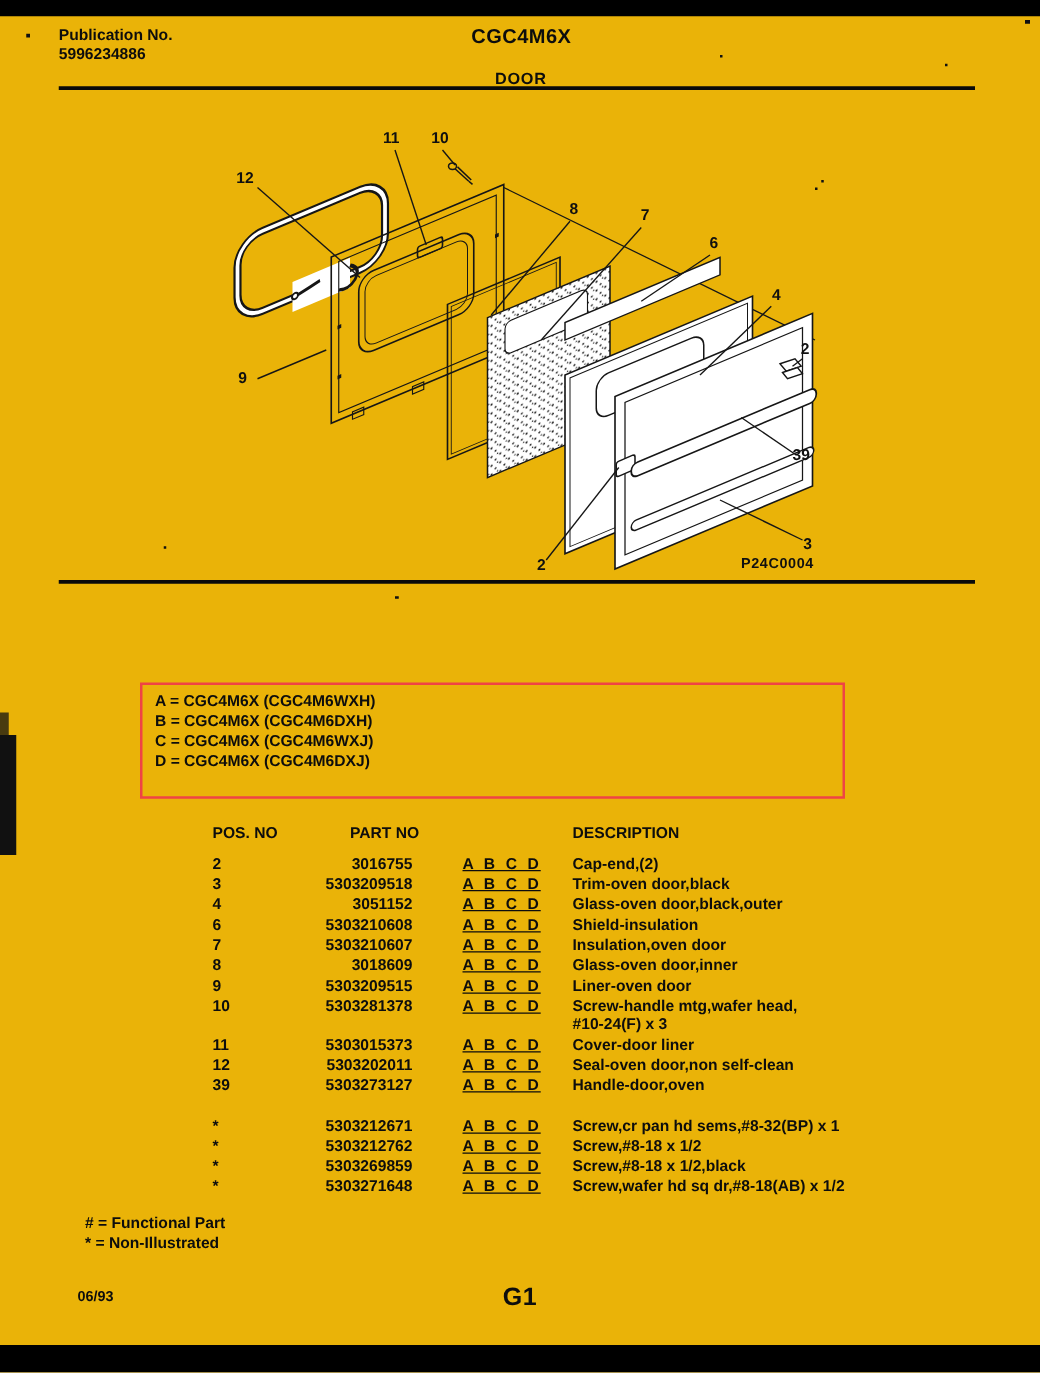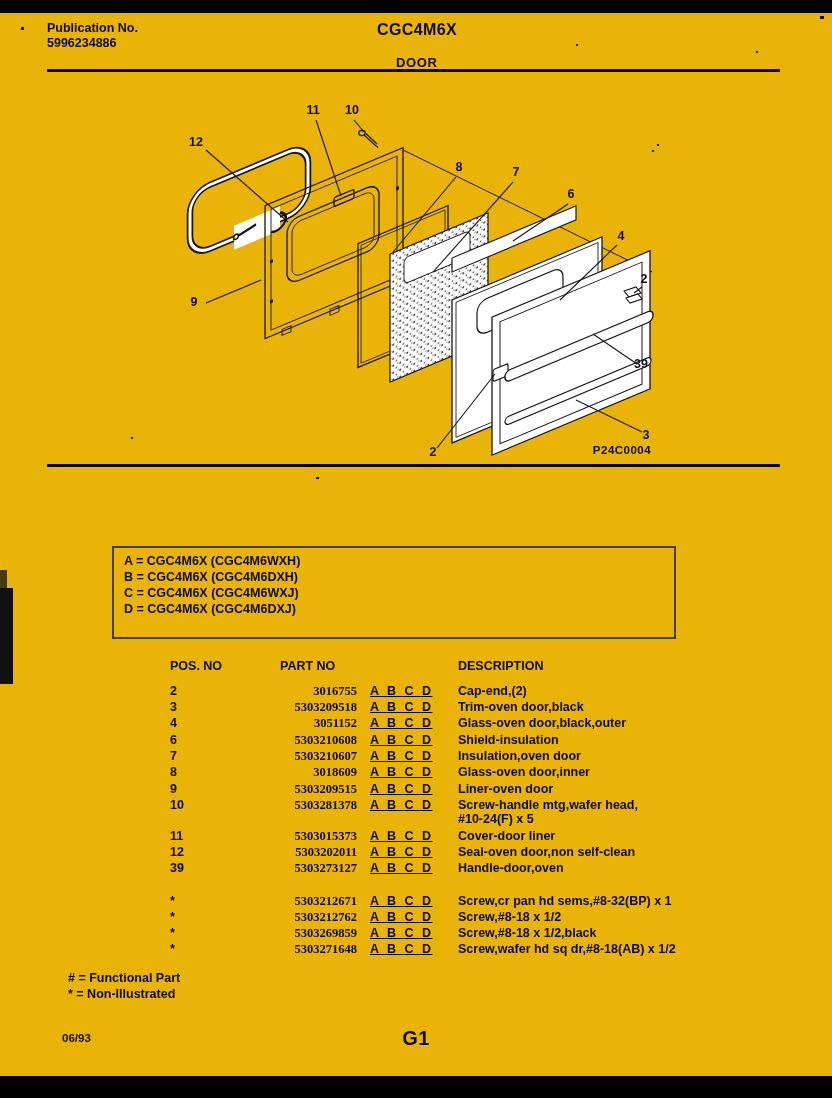--- a/index.html
+++ b/index.html
@@ -8,27 +8,27 @@
     background:#eab308;overflow:hidden;
     font-family:"Liberation Sans",sans-serif;
     color:#0d0d0d;font-weight:700;
   }
   .t{position:absolute;white-space:nowrap;}
   .bar{position:absolute;left:0;width:832px;background:#000;}
   .rule{position:absolute;background:#0a0a0a;}
   .speck{position:absolute;background:#111;}
   .modelbox{
     position:absolute;left:112px;top:546px;width:564px;height:93px;
-    border:2px solid #404040;box-sizing:border-box;
+    border:2px solid #ef4444;box-sizing:border-box;
   }
   .modelbox .line{position:absolute;left:10px;font-size:12.5px;white-space:nowrap;}
   .th{font-size:12.5px;}
   .row{position:absolute;left:0;width:832px;height:17px;font-size:12.5px;}
   .c-pos{position:absolute;left:170px;width:60px;}
-  .c-part{position:absolute;left:252px;width:105px;text-align:right;font-family:Liberation Serif, serif;}
+  .c-part{position:absolute;left:225px;width:105px;text-align:right;}
   .c-models{position:absolute;left:370px;width:80px;letter-spacing:1.5px;word-spacing:2px;text-decoration:underline;}
   .c-desc{position:absolute;left:458px;width:330px;white-space:pre-line;line-height:14px;}
   .legend-line{font-size:12.5px;}
   .diagram-svg{position:absolute;left:0;top:74px;}
   svg text{font-family:"Liberation Sans",sans-serif;font-weight:700;fill:#101010;}
   .callout{font-size:12.5px;}
   .dcode{font-size:11.5px;letter-spacing:0.5px;}
 </style>
 </head>
 <body>
@@ -212,21 +212,21 @@
     <span class="c-pos">9</span>
       <span class="c-part">5303209515</span>
       <span class="c-models">A B C D</span>
       <span class="c-desc">Liner-oven door</span>
   </div>
   <div class="row" style="top:798px;">
     <span class="c-pos">10</span>
       <span class="c-part">5303281378</span>
       <span class="c-models">A B C D</span>
       <span class="c-desc">Screw-handle mtg,wafer head,
-#10-24(F) x 5</span>
+#10-24(F) x 3</span>
   </div>
   <div class="row" style="top:829px;">
     <span class="c-pos">11</span>
       <span class="c-part">5303015373</span>
       <span class="c-models">A B C D</span>
       <span class="c-desc">Cover-door liner</span>
   </div>
   <div class="row" style="top:845px;">
     <span class="c-pos">12</span>
       <span class="c-part">5303202011</span>

